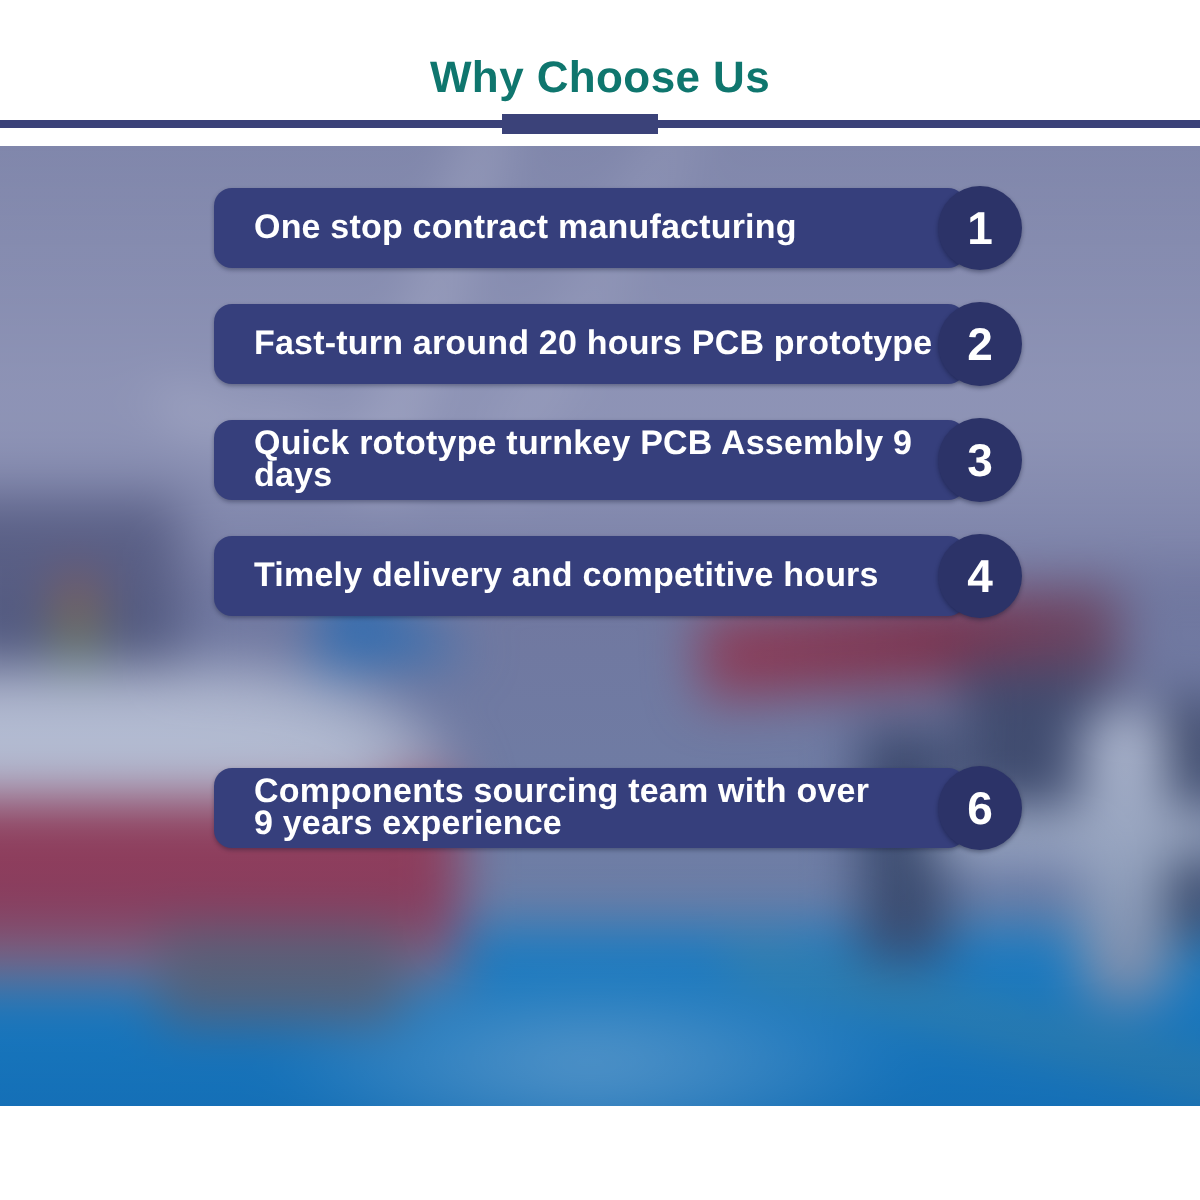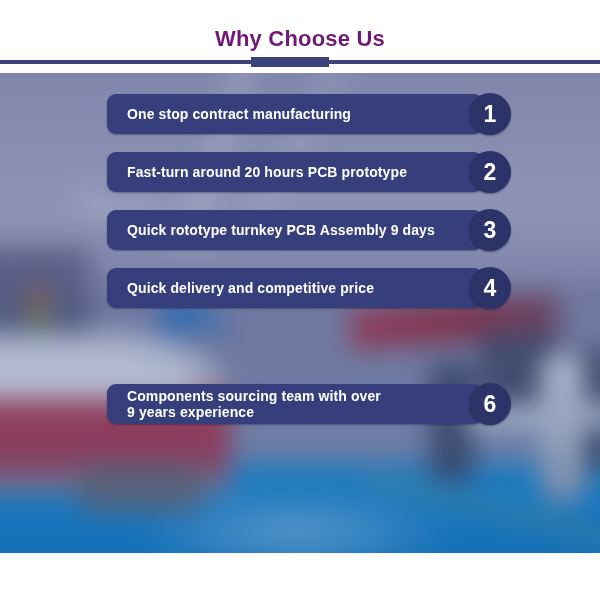--- a/index.html
+++ b/index.html
@@ -32,21 +32,21 @@
     background: #ffffff;
   }
   .page-title {
     position: absolute;
     left: 0;
     top: 26px;
     width: 600px;
     text-align: center;
     font-size: 22px;
     font-weight: bold;
-    color: #701a75;
+    color: #0f766e;
     letter-spacing: 0.2px;
     line-height: 26px;
   }
   .title-rule {
     position: absolute;
     left: 0;
     top: 60px;
     width: 600px;
     height: 4px;
     background: #3b4279;
@@ -242,21 +242,21 @@
   }
   .feature-text {
     position: absolute;
     left: 20px;
     top: 0;
     width: 342px;
     height: 40px;
     display: flex;
     align-items: center;
     color: #ffffff;
-    font-size: 14px;
+    font-size: 17px;
     font-weight: bold;
     line-height: 16px;
     letter-spacing: 0.1px;
     white-space: pre-line;
   }
   .feature-num {
     position: absolute;
     left: 362px;
     top: -1px;
     width: 42px;
@@ -325,21 +325,21 @@
     </div>
 
     <div class="feature-row" style="top:137px">
       <div class="feature-bar"></div>
       <div class="feature-text">Quick rototype turnkey PCB Assembly 9 days</div>
       <div class="feature-num">3</div>
     </div>
 
     <div class="feature-row" style="top:195px">
       <div class="feature-bar"></div>
-      <div class="feature-text">Quick delivery and competitive price</div>
+      <div class="feature-text">Timely delivery and competitive hours</div>
       <div class="feature-num">4</div>
     </div>
 
 
     <div class="feature-row" style="top:311px">
       <div class="feature-bar"></div>
       <div class="feature-text">Components sourcing team with over
 9 years experience</div>
       <div class="feature-num">6</div>
     </div>

